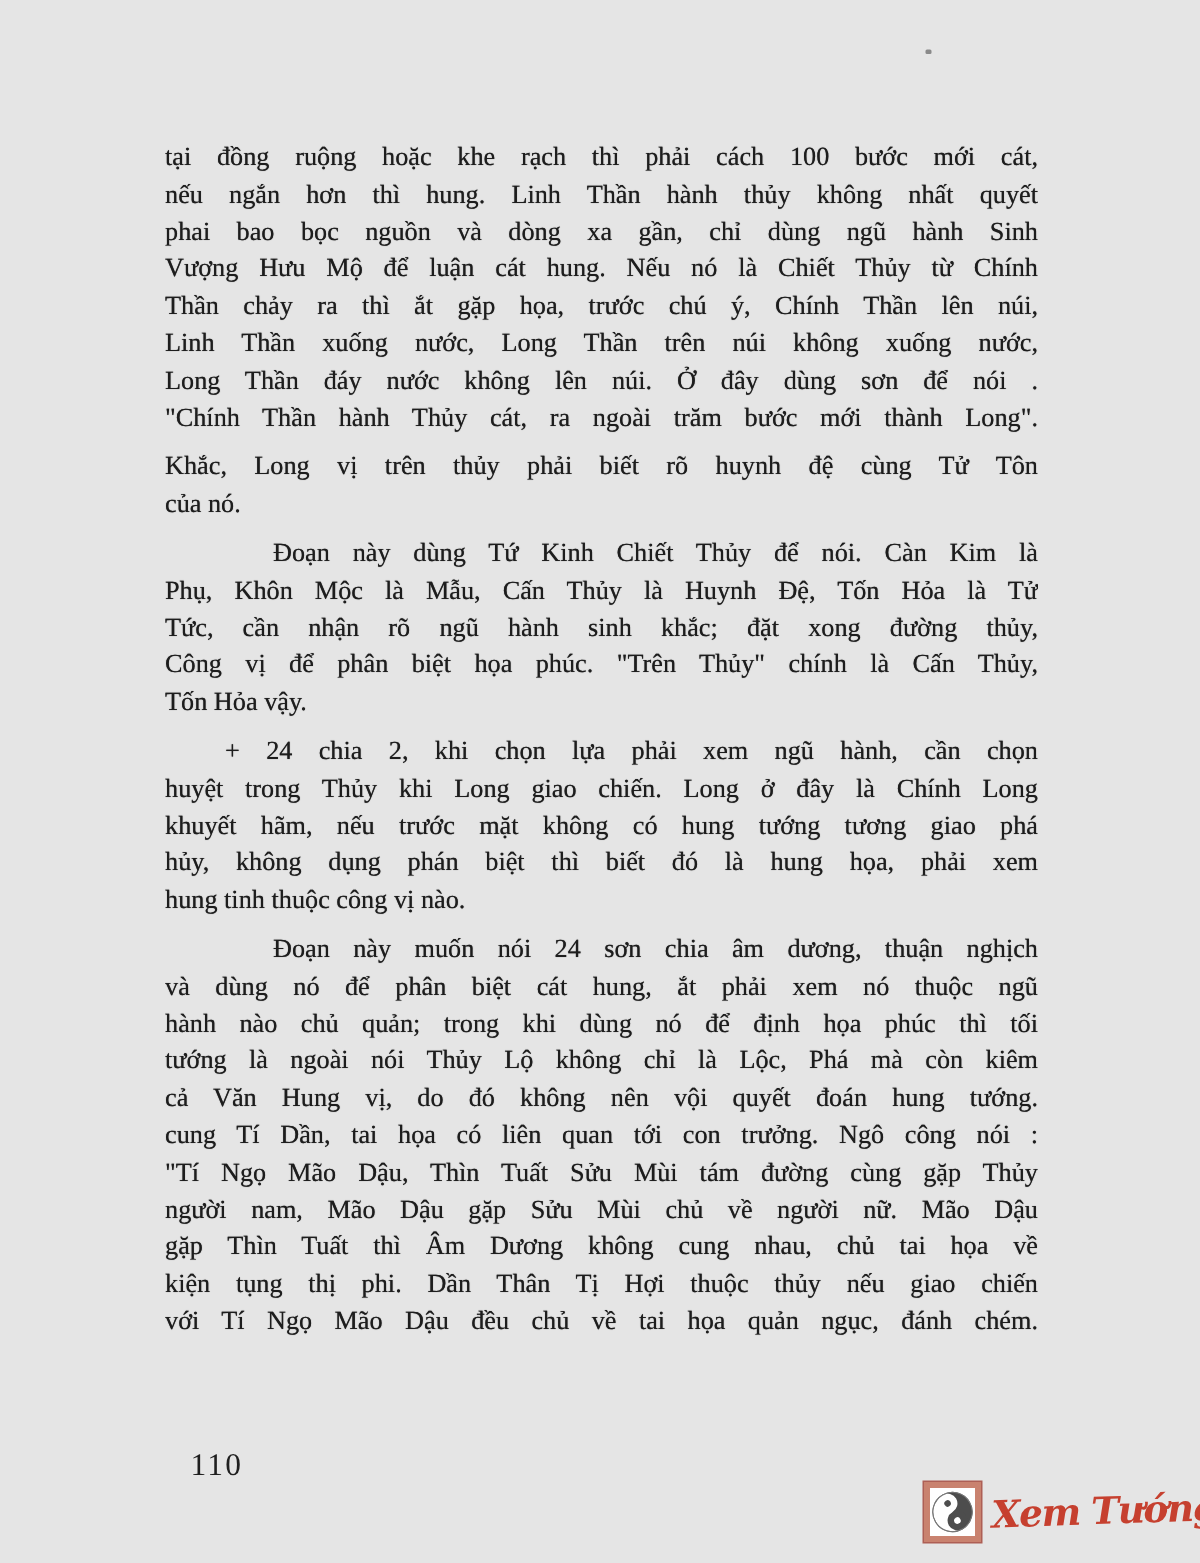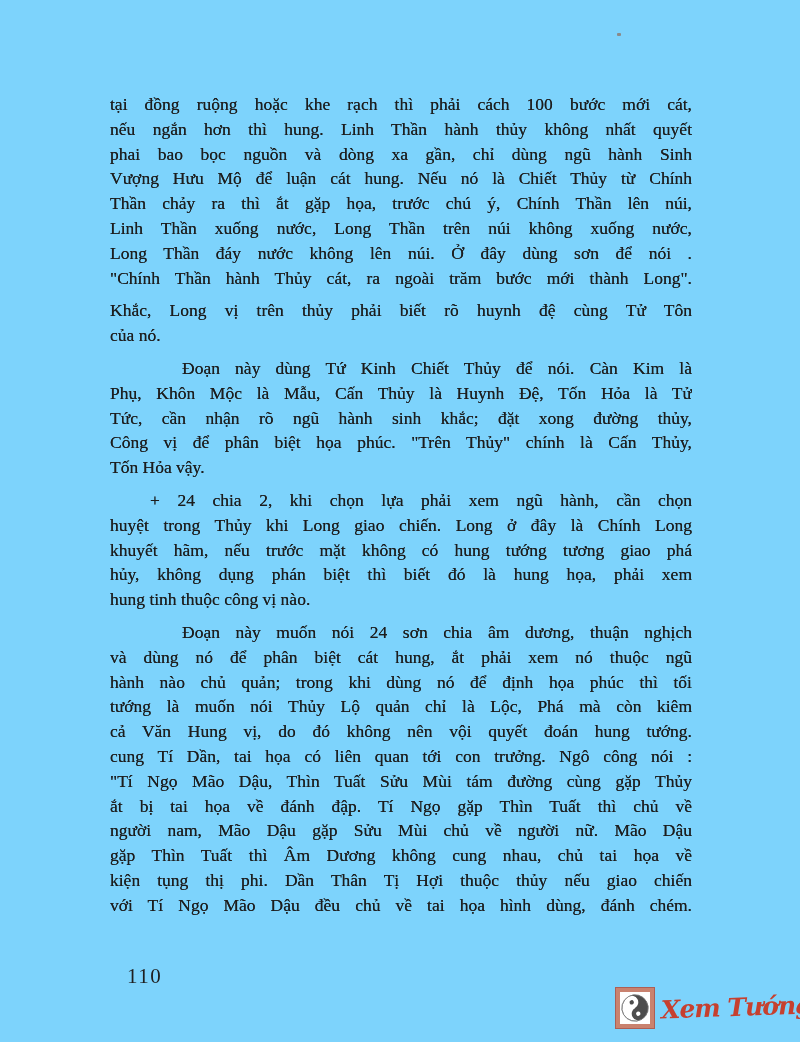--- a/index.html
+++ b/index.html
@@ -4,21 +4,21 @@
 <style>
   html, body {
     margin: 0;
     padding: 0;
     background: #ffffff;
   }
   .page {
     position: relative;
     width: 800px;
     height: 1042px;
-    background: #7dd3fc;
+    background: #e5e5e5;
     overflow: hidden;
     font-family: "Liberation Serif", "DejaVu Serif", serif;
   }
   .speck {
     position: absolute;
     left: 617px;
     top: 33px;
     width: 4px;
     height: 3px;
     background: #8a8a8a;
@@ -116,29 +116,28 @@
         <div class="line first">+ 24 chia 2, khi chọn lựa phải xem ngũ hành, cần chọn</div>
         <div class="line">huyệt trong Thủy khi Long giao chiến. Long ở đây là Chính Long</div>
         <div class="line">khuyết hãm, nếu trước mặt không có hung tướng tương giao phá</div>
         <div class="line">hủy, không dụng phán biệt thì biết đó là hung họa, phải xem</div>
         <div class="line no-just">hung tinh thuộc công vị nào.</div>
       </div>
       <div class="para indent-deep">
         <div class="line first">Đoạn này muốn nói 24 sơn chia âm dương, thuận nghịch</div>
         <div class="line">và dùng nó để phân biệt cát hung, ắt phải xem nó thuộc ngũ</div>
         <div class="line">hành nào chủ quản; trong khi dùng nó để định họa phúc thì tối</div>
-        <div class="line">tướng là muốn nói Thủy Lộ quản chỉ là Lộc, Phá mà còn kiêm</div>
+        <div class="line">tướng là ngoài nói Thủy Lộ không chỉ là Lộc, Phá mà còn kiêm</div>
         <div class="line">cả Văn Hung vị, do đó không nên vội quyết đoán hung tướng.</div>
         <div class="line">cung Tí Dần, tai họa có liên quan tới con trưởng. Ngô công nói :</div>
         <div class="line">"Tí Ngọ Mão Dậu, Thìn Tuất Sửu Mùi tám đường cùng gặp Thủy</div>
-        <div class="line">ắt bị tai họa về đánh đập. Tí Ngọ gặp Thìn Tuất thì chủ về</div>
         <div class="line">người nam, Mão Dậu gặp Sửu Mùi chủ về người nữ. Mão Dậu</div>
         <div class="line">gặp Thìn Tuất thì Âm Dương không cung nhau, chủ tai họa về</div>
         <div class="line">kiện tụng thị phi. Dần Thân Tị Hợi thuộc thủy nếu giao chiến</div>
-        <div class="line">với Tí Ngọ Mão Dậu đều chủ về tai họa hình dùng, đánh chém.</div>
+        <div class="line">với Tí Ngọ Mão Dậu đều chủ về tai họa quản ngục, đánh chém.</div>
       </div>
     </main>
 
   <div class="page-number">110</div>
 
   <div class="watermark">
     <span class="wm-logo">
       <svg width="28" height="28" viewBox="0 0 64 64" aria-hidden="true">
         <g transform="rotate(-30 32 32)">
           <circle cx="32" cy="32" r="30" fill="#ffffff" stroke="#777777" stroke-width="1.5"></circle>

